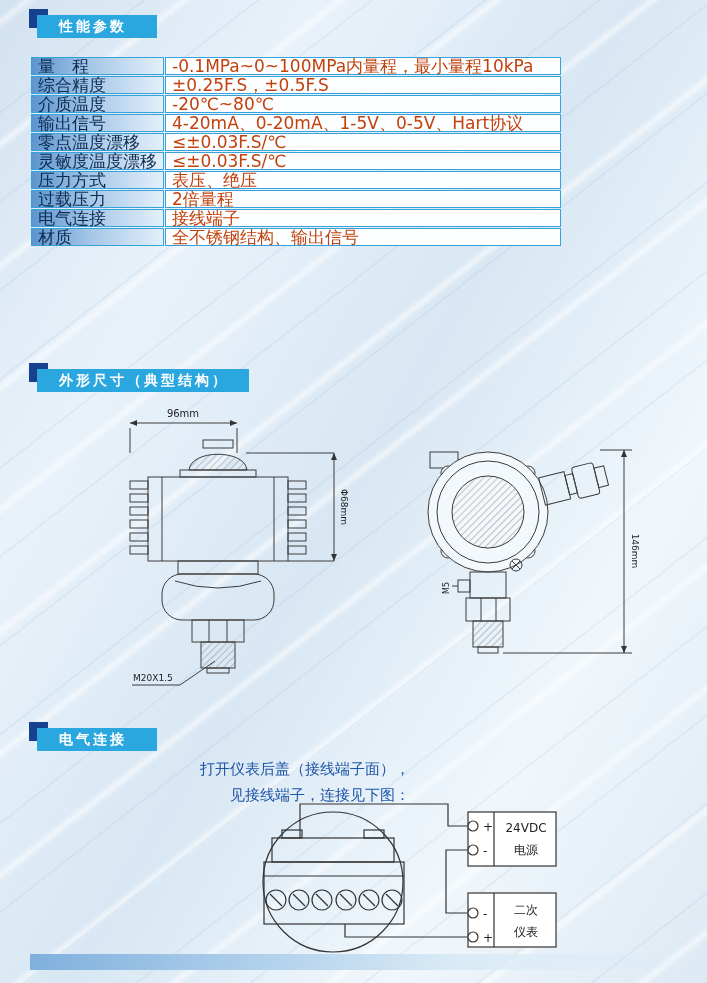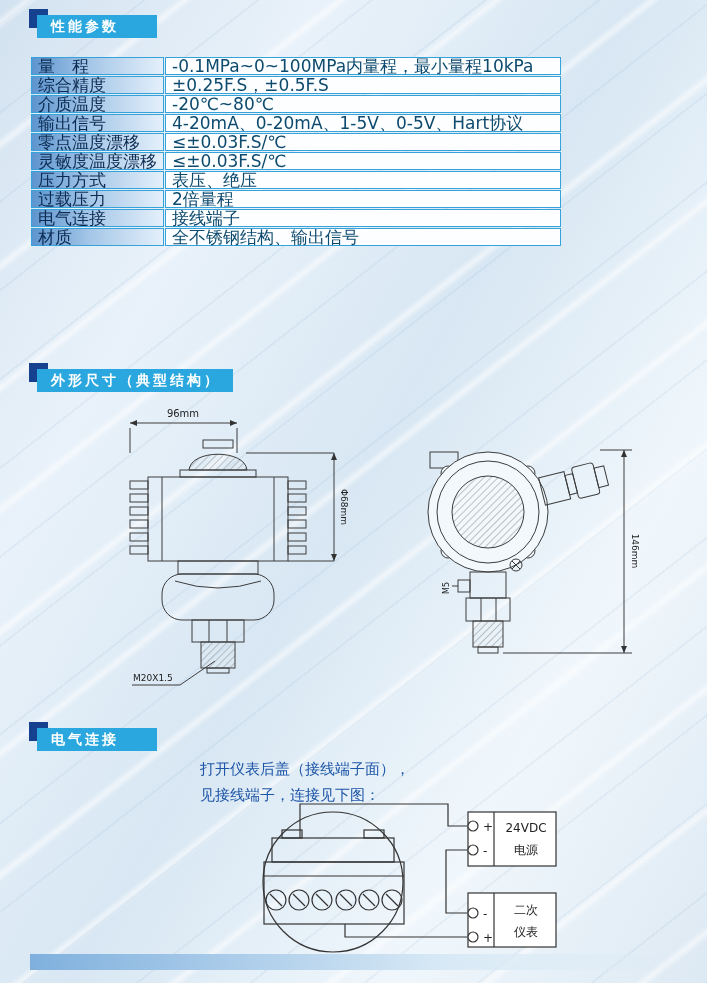--- a/index.html
+++ b/index.html
@@ -11,27 +11,27 @@
   .streaks{
     position:absolute;left:0;top:0;width:707px;height:983px;pointer-events:none;
     background:
       repeating-linear-gradient(-38deg, rgba(255,255,255,0) 0 34px, rgba(255,255,255,.55) 40px, rgba(255,255,255,0) 46px, rgba(255,255,255,0) 96px),
       repeating-linear-gradient(-38deg, rgba(120,160,200,.10) 0 2px, rgba(120,160,200,0) 2px 70px);
   }
   .sec-sq{position:absolute;width:19px;height:19px;background:#16418e;}
   .sec-banner{
     position:absolute;height:23px;background:#2aa7de;color:#fff;
     font-size:14px;font-weight:bold;letter-spacing:3px;line-height:23px;
-    padding-left:14px;box-sizing:border-box;
+    padding-left:22px;box-sizing:border-box;
   }
   table.spec{position:absolute;left:30px;top:56px;border-collapse:separate;border-spacing:1px;}
   table.spec td{border:1px solid #35a3d9;height:16px;font-size:17px;line-height:16px;padding:0 6px;white-space:nowrap;}
   td.lbl{width:84px;min-width:84px;background:linear-gradient(90deg,#5d95cf 0%,#a6c7e8 45%,#e4f0fa 100%);color:#0c2b52;padding-left:8px;}
-  td.val{width:382px;background:#fdfeff;color:#0c4a6e;}
-  .instructions{position:absolute;left:200px;top:756px;font-size:15px;line-height:26px;color:#1d55a7;}
+  td.val{width:382px;background:#fdfeff;color:#c2410c;}
+  .instructions{position:absolute;left:200px;top:756px;font-size:15px;line-height:26px;color:#1d55a7;text-align:right;}
   svg{position:absolute;left:0;}
   svg text{stroke:none;fill:#222;font-family:"DejaVu Sans","Liberation Sans",sans-serif;}
   .bottom-bar{
     position:absolute;left:30px;top:954px;width:648px;height:16px;
     background:linear-gradient(90deg,#7fb0dd 0%,#a9cbe9 30%,#d9eaf6 65%,rgba(222,236,247,0) 100%);
   }
 </style>
 </head>
 <body>
 
@@ -93,21 +93,21 @@
 
       <tr>
         <td class="lbl">材质</td>
         <td class="val">全不锈钢结构、输出信号</td>
       </tr>
 
     </tbody>
 </table>
 
 <div class="sec-sq" style="left:29px;top:363px;"></div>
-<div class="sec-banner" style="left:37px;top:369px;width:196px;">外形尺寸（典型结构）</div>
+<div class="sec-banner" style="left:37px;top:369px;width:212px;">外形尺寸（典型结构）</div>
 
 <svg style="top:395px;" width="707" height="315" viewBox="0 0 707 315">
   <defs>
     <marker id="arr" viewBox="0 0 8 8" refX="7" refY="4" markerWidth="8" markerHeight="8" orient="auto-start-reverse">
       <path d="M0,1 L7,4 L0,7 z" fill="#333"></path>
     </marker>
     <pattern id="hatch" width="5" height="5" patternUnits="userSpaceOnUse" patternTransform="rotate(45)">
       <line x1="0" y1="0" x2="0" y2="5" stroke="#8a8a8a" stroke-width="1"></line>
     </pattern>
   </defs>

